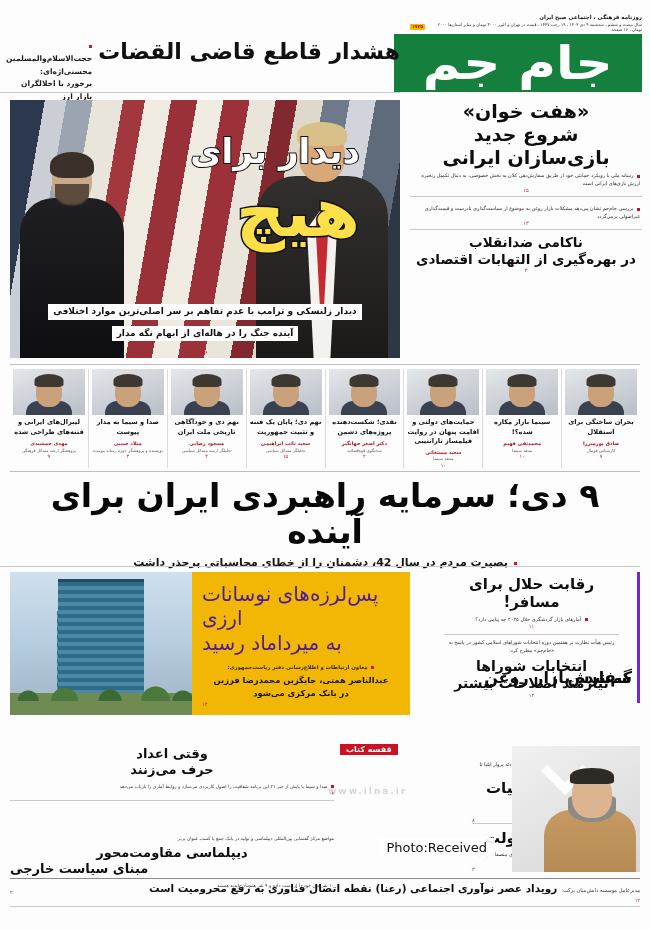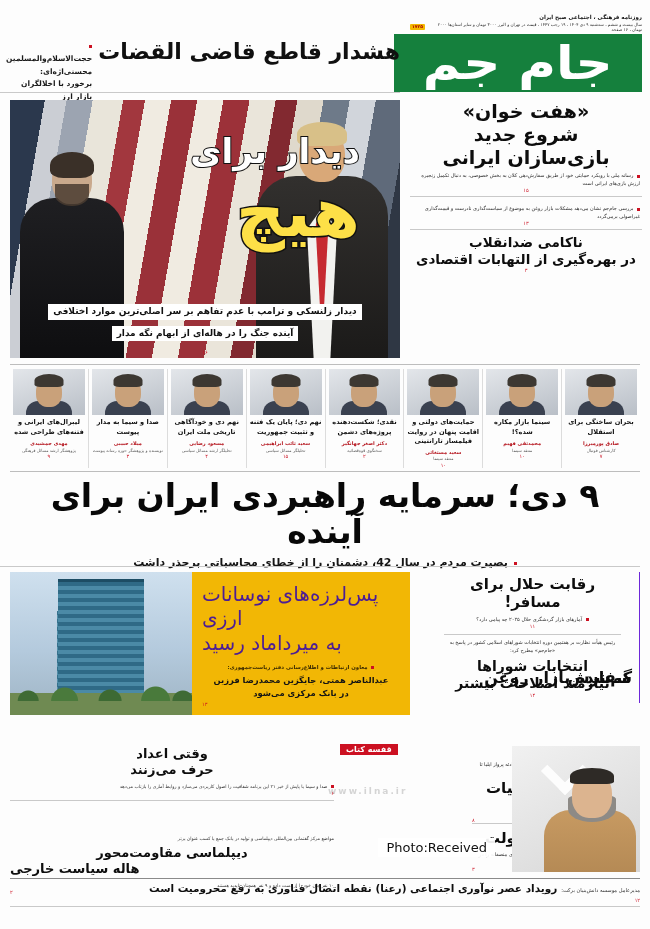--- a/index.html
+++ b/index.html
@@ -228,21 +228,21 @@
     background: repeating-linear-gradient(180deg,#35718c 0 4px,#538fa9 4px 8px);
   }
   .bp-ground { position: absolute; bottom: 0; left: 0; right: 0; height: 22px; background: #6f8a52; }
   .bp-trees { position: absolute; bottom: 14px; left: 0; right: 0; height: 24px;
     background: radial-gradient(circle at 10% 100%, #3f6b35 0 10px, transparent 11px),
                 radial-gradient(circle at 30% 100%, #4a7a3c 0 13px, transparent 14px),
                 radial-gradient(circle at 55% 100%, #3d6a33 0 11px, transparent 12px),
                 radial-gradient(circle at 80% 100%, #497a3b 0 14px, transparent 15px),
                 radial-gradient(circle at 95% 100%, #3f6b35 0 10px, transparent 11px); }
 
-  .rail { width: 196px; padding-right: 18px; border-right: 1px solid #6d28d9; }
+  .rail { width: 196px; padding-right: 18px; border-right: 3px solid #6d28d9; }
   .rail-item { padding: 3px 0 5px; }
   .rail-head { direction: rtl; text-align: center; font-weight: bold; color: #0d0d0d; line-height: 1.22; }
   .rail-head.a { font-size: 15px; }
   .rail-head.b { font-size: 14px; }
   .rail-kicker { direction: rtl; text-align: center; font-size: 5px; color: #2d2d2d; line-height: 1.6; margin-bottom: 4px; }
   .rail-dek { direction: rtl; text-align: center; font-size: 5px; color: #2d2d2d; line-height: 1.6; margin-top: 3px; }
 
   
   .bottom { position: absolute; top: 746px; right: 10px; left: 10px; display: flex; direction: rtl; gap: 6px; }
   .bt-right { width: 300px; }
@@ -594,21 +594,21 @@
           <span>صدا و سیما با پایش از خبر ۲۱ این برنامه شفافیت را اصول کاربردی می‌سازد و روابط آماری را بازتاب می‌دهد</span>
         </div>
         <div class="pgnum" style="text-align:right">۶</div>
       </div>
 
       <div class="rule" style="margin:4px 0"></div>
 
       <div style="margin-top:34px">
         <div class="bl-dek" style="text-align:right;margin-bottom:2px">مواضع مرکز گفتمانی بین‌المللی دیپلماسی و تولید در بانک جمع با کسب عنوان برتر</div>
         <div class="bl-head" style="text-align:center">دیپلماسی مقاومت‌محور</div>
-        <div class="bl-head" style="text-align:left">هاله سیاست خارجی</div>
+        <div class="bl-head" style="text-align:left">مبنای سیاست خارجی</div>
         <div class="bl-dek" style="text-align:right">۱۰ نفر جان خود را از دست داده و ۹ نفر همچنان ناپدید هستند</div>
         <div class="pgnum" style="text-align:left">۲</div>
       </div>
     </div>
   </div>
 
   <div class="watermark">
     <div class="sub">www.ilna.ir</div>
   </div>
   <div class="photobadge">Photo:Received</div>

